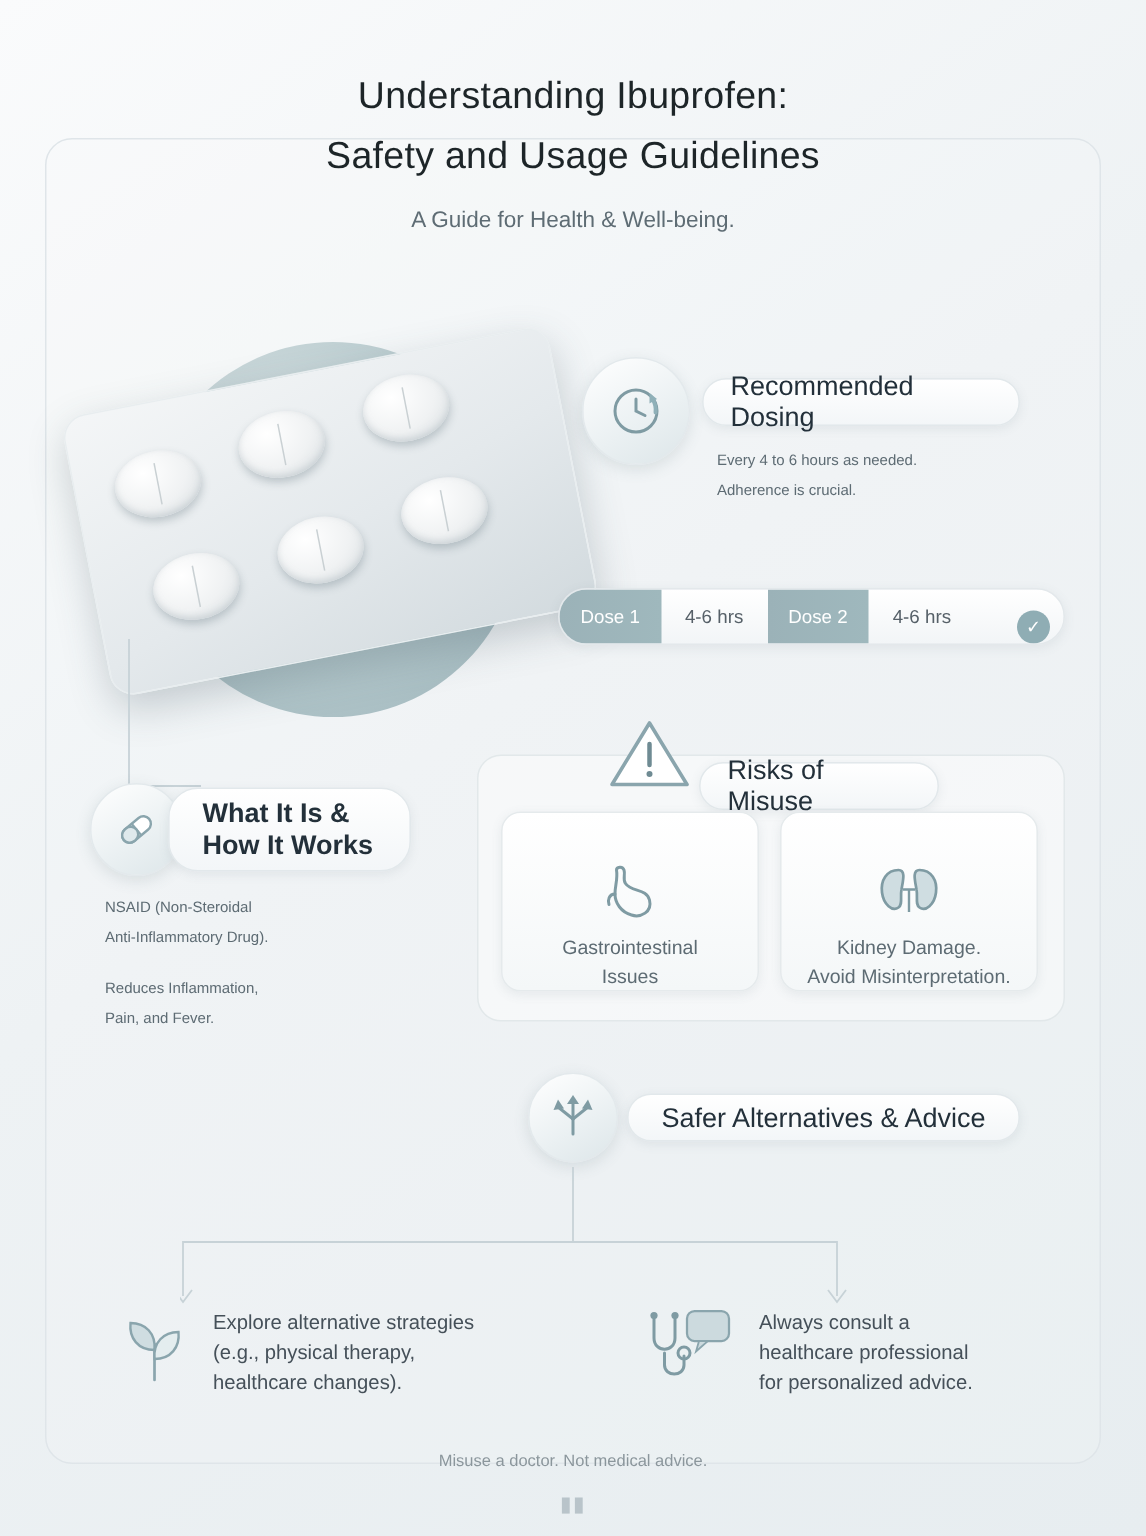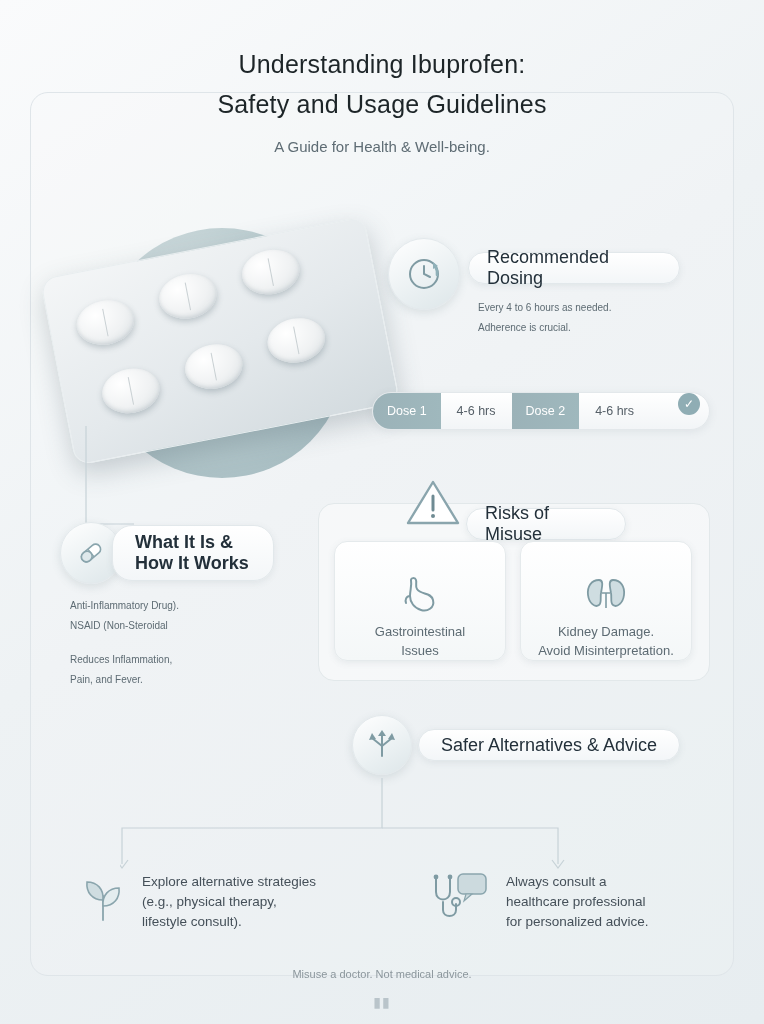--- a/index.html
+++ b/index.html
@@ -107,21 +107,21 @@
   }
 
   
   .timeline {
     position: absolute;
     left: 372px; top: 392px;
     width: 338px; height: 38px;
     background: linear-gradient(180deg,#ffffff 0%,#f2f5f7 100%);
     border: 1px solid #e3e8eb;
     border-radius: 19px;
-    display: flex; align-items: flex-start;
+    display: flex; align-items: flex-end;
     box-shadow: 0 2px 8px rgba(90,110,120,0.10);
     overflow: hidden;
   }
   .tl-seg {
     display: flex; align-items: center; justify-content: center;
     height: 100%;
     font-size: 12.5px;
     color: #566068;
     white-space: nowrap;
   }
@@ -258,22 +258,22 @@
       </g>
     </svg>
   </div>
 
   <div class="badge" style="left:112px; top:525px; width:162px; height:56px; flex-direction:column; align-items:flex-start; justify-content:center; padding-left:22px; font-weight:600;">
     <span>What It Is &amp;</span>
     <span>How It Works</span>
   </div>
 
   <div class="body-text" style="left:70px; top:596px; width:250px;">
+    <div>NSAID (Non-Steroidal</div>
     <div>Anti-Inflammatory Drug).</div>
-    <div>NSAID (Non-Steroidal</div>
   </div>
   <div class="body-text" style="left:70px; top:650px; width:250px;">
     <div>Reduces Inflammation,</div>
     <div>Pain, and Fever.</div>
   </div>
 
   <div class="risk-panel"></div>
 
   <div class="icon-circle" style="left:404px; top:474px; width:58px; height:58px; background:transparent; border:none; box-shadow:none;">
     <svg width="56" height="50" viewBox="0 0 56 50">
@@ -334,21 +334,21 @@
   </svg>
 
   <svg width="50" height="50" viewBox="0 0 50 50" style="position:absolute; left:78px; top:876px;">
     <path d="M25 44 L25 20" stroke="#8aa5ad" stroke-width="1.8" stroke-linecap="round" fill="none"></path>
     <path d="M25 24 C14 24 8 16 9 6 C19 6 26 13 25 24 Z" fill="#cfdde1" stroke="#8aa5ad" stroke-width="1.6"></path>
     <path d="M25 30 C36 30 42 22 41 12 C31 12 24 19 25 30 Z" fill="#e4edef" stroke="#8aa5ad" stroke-width="1.6"></path>
   </svg>
   <div class="advice-text" style="left:142px; top:872px; width:230px;">
     <div>Explore alternative strategies</div>
     <div>(e.g., physical therapy,</div>
-    <div>lifestyle consult).</div>
+    <div>healthcare changes).</div>
   </div>
 
   <svg width="62" height="56" viewBox="0 0 62 56" style="position:absolute; left:428px; top:870px;">
     <rect x="30" y="4" width="28" height="20" rx="5" fill="#ccdade" stroke="#8aa5ad" stroke-width="1.5"></rect>
     <path d="M38 24 L36 31 L44 24 Z" fill="#ccdade" stroke="#8aa5ad" stroke-width="1.2"></path>
     <path d="M8 8 L8 22 C8 32 22 32 22 22 L22 8" fill="none" stroke="#7f9ba3" stroke-width="2" stroke-linecap="round"></path>
     <path d="M15 32 L15 40 C15 48 28 48 28 40 L28 34" fill="none" stroke="#7f9ba3" stroke-width="2" stroke-linecap="round"></path>
     <circle cx="28" cy="32" r="4" fill="none" stroke="#7f9ba3" stroke-width="2"></circle>
     <circle cx="8" cy="7" r="2.4" fill="#7f9ba3"></circle>
     <circle cx="22" cy="7" r="2.4" fill="#7f9ba3"></circle>

